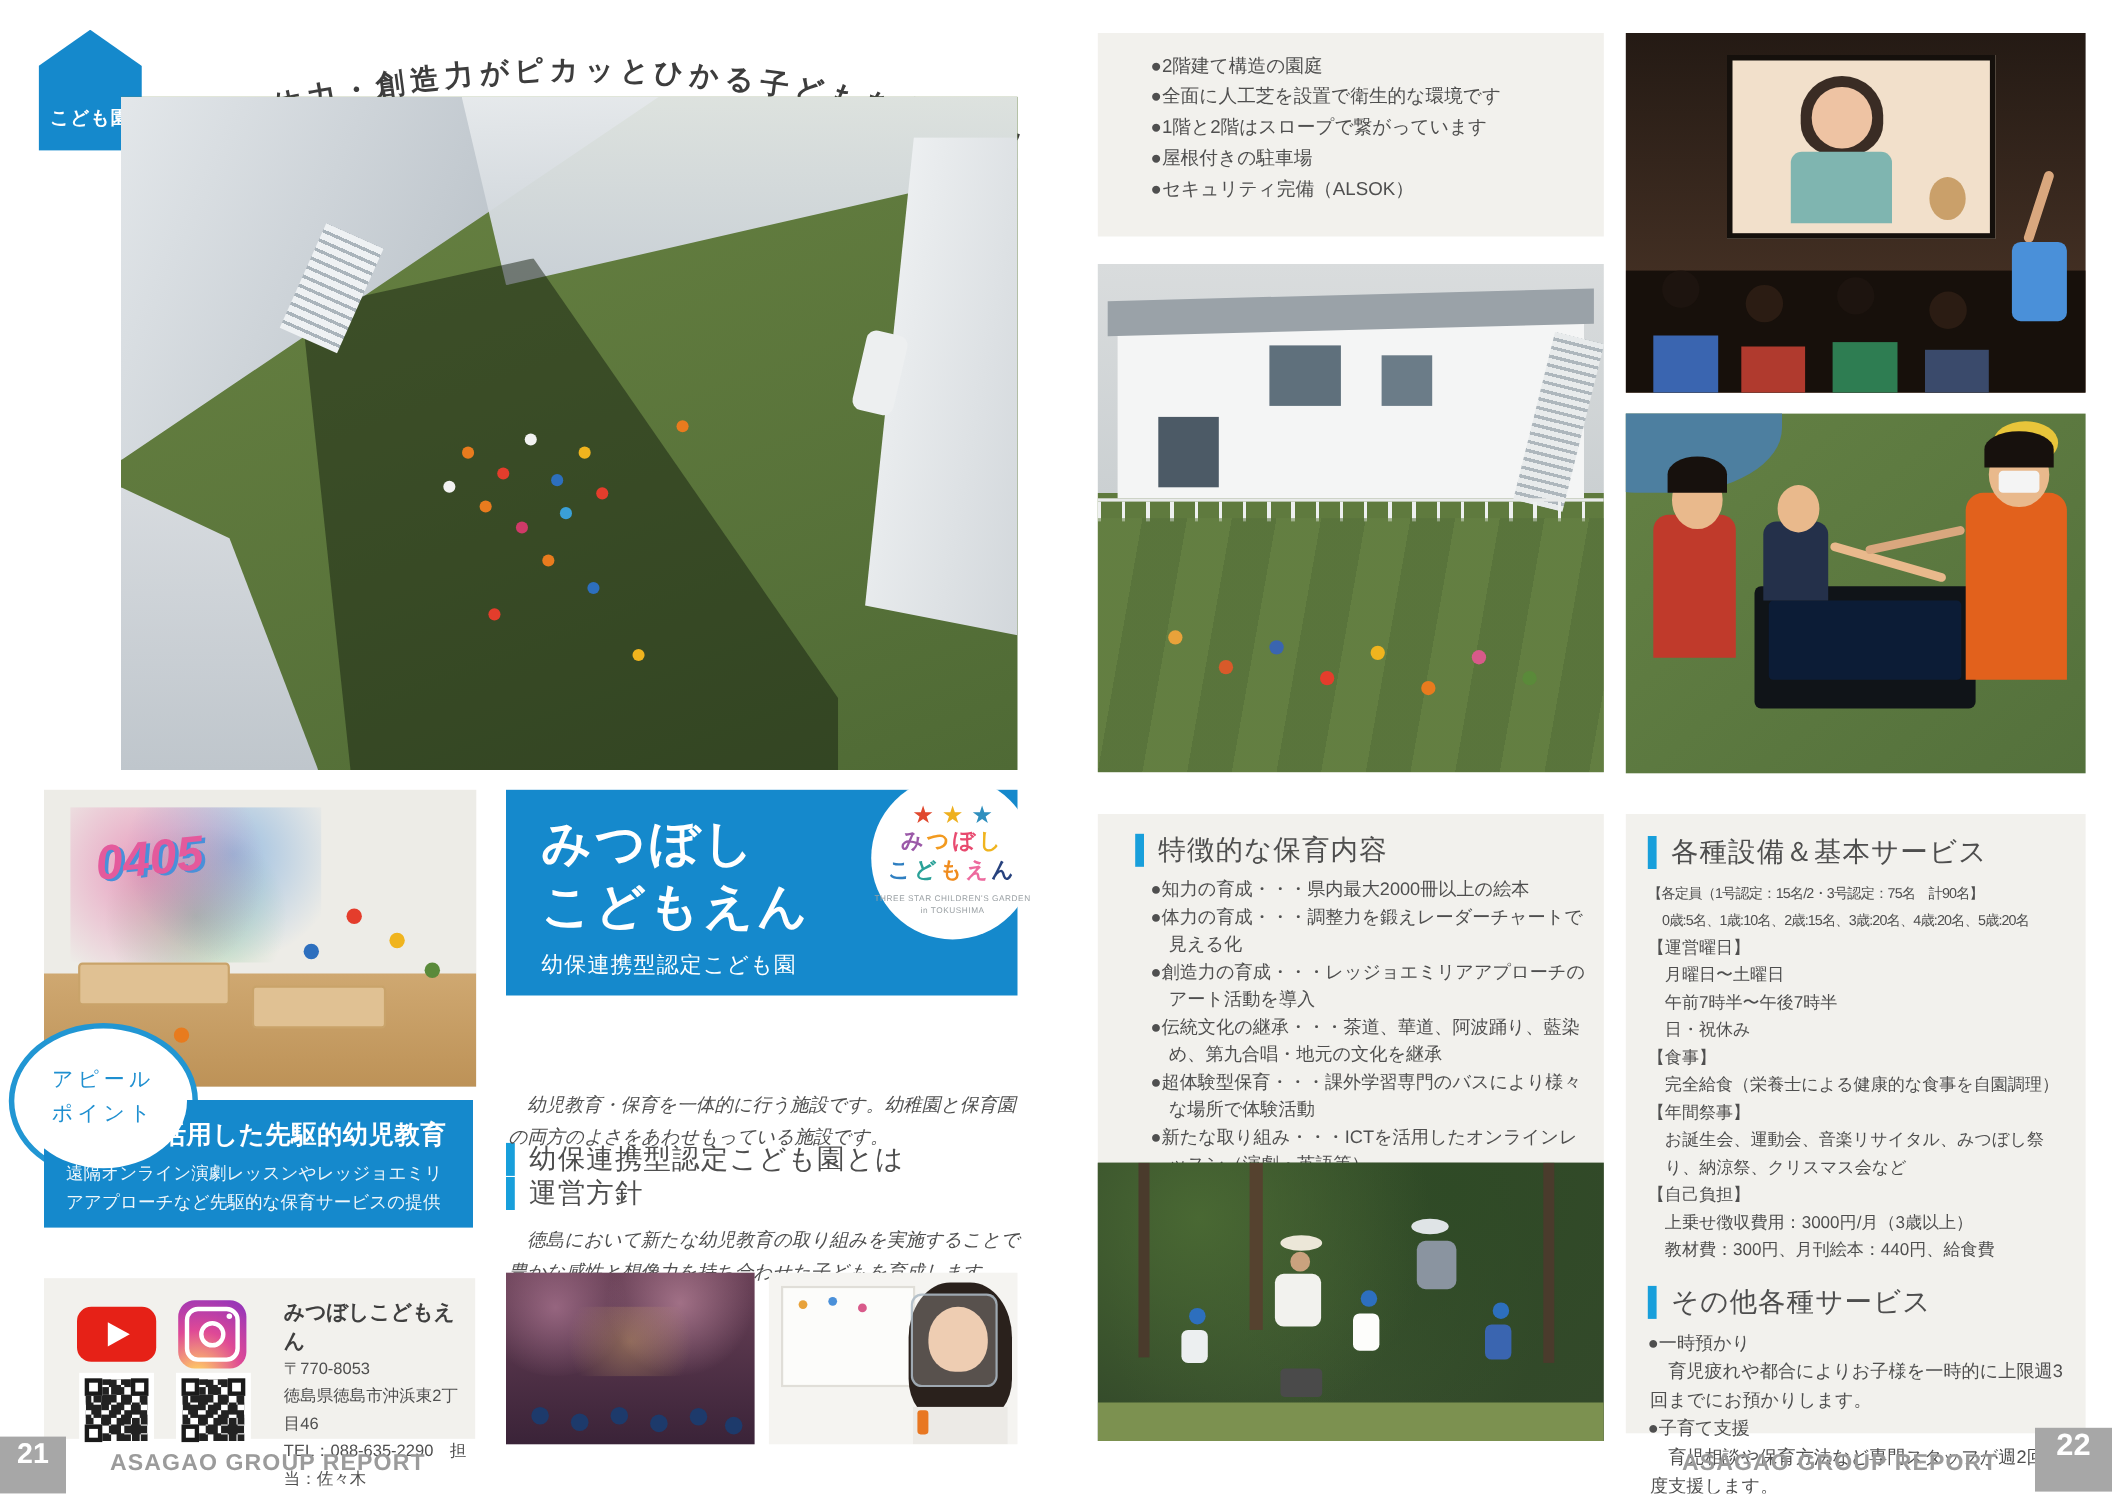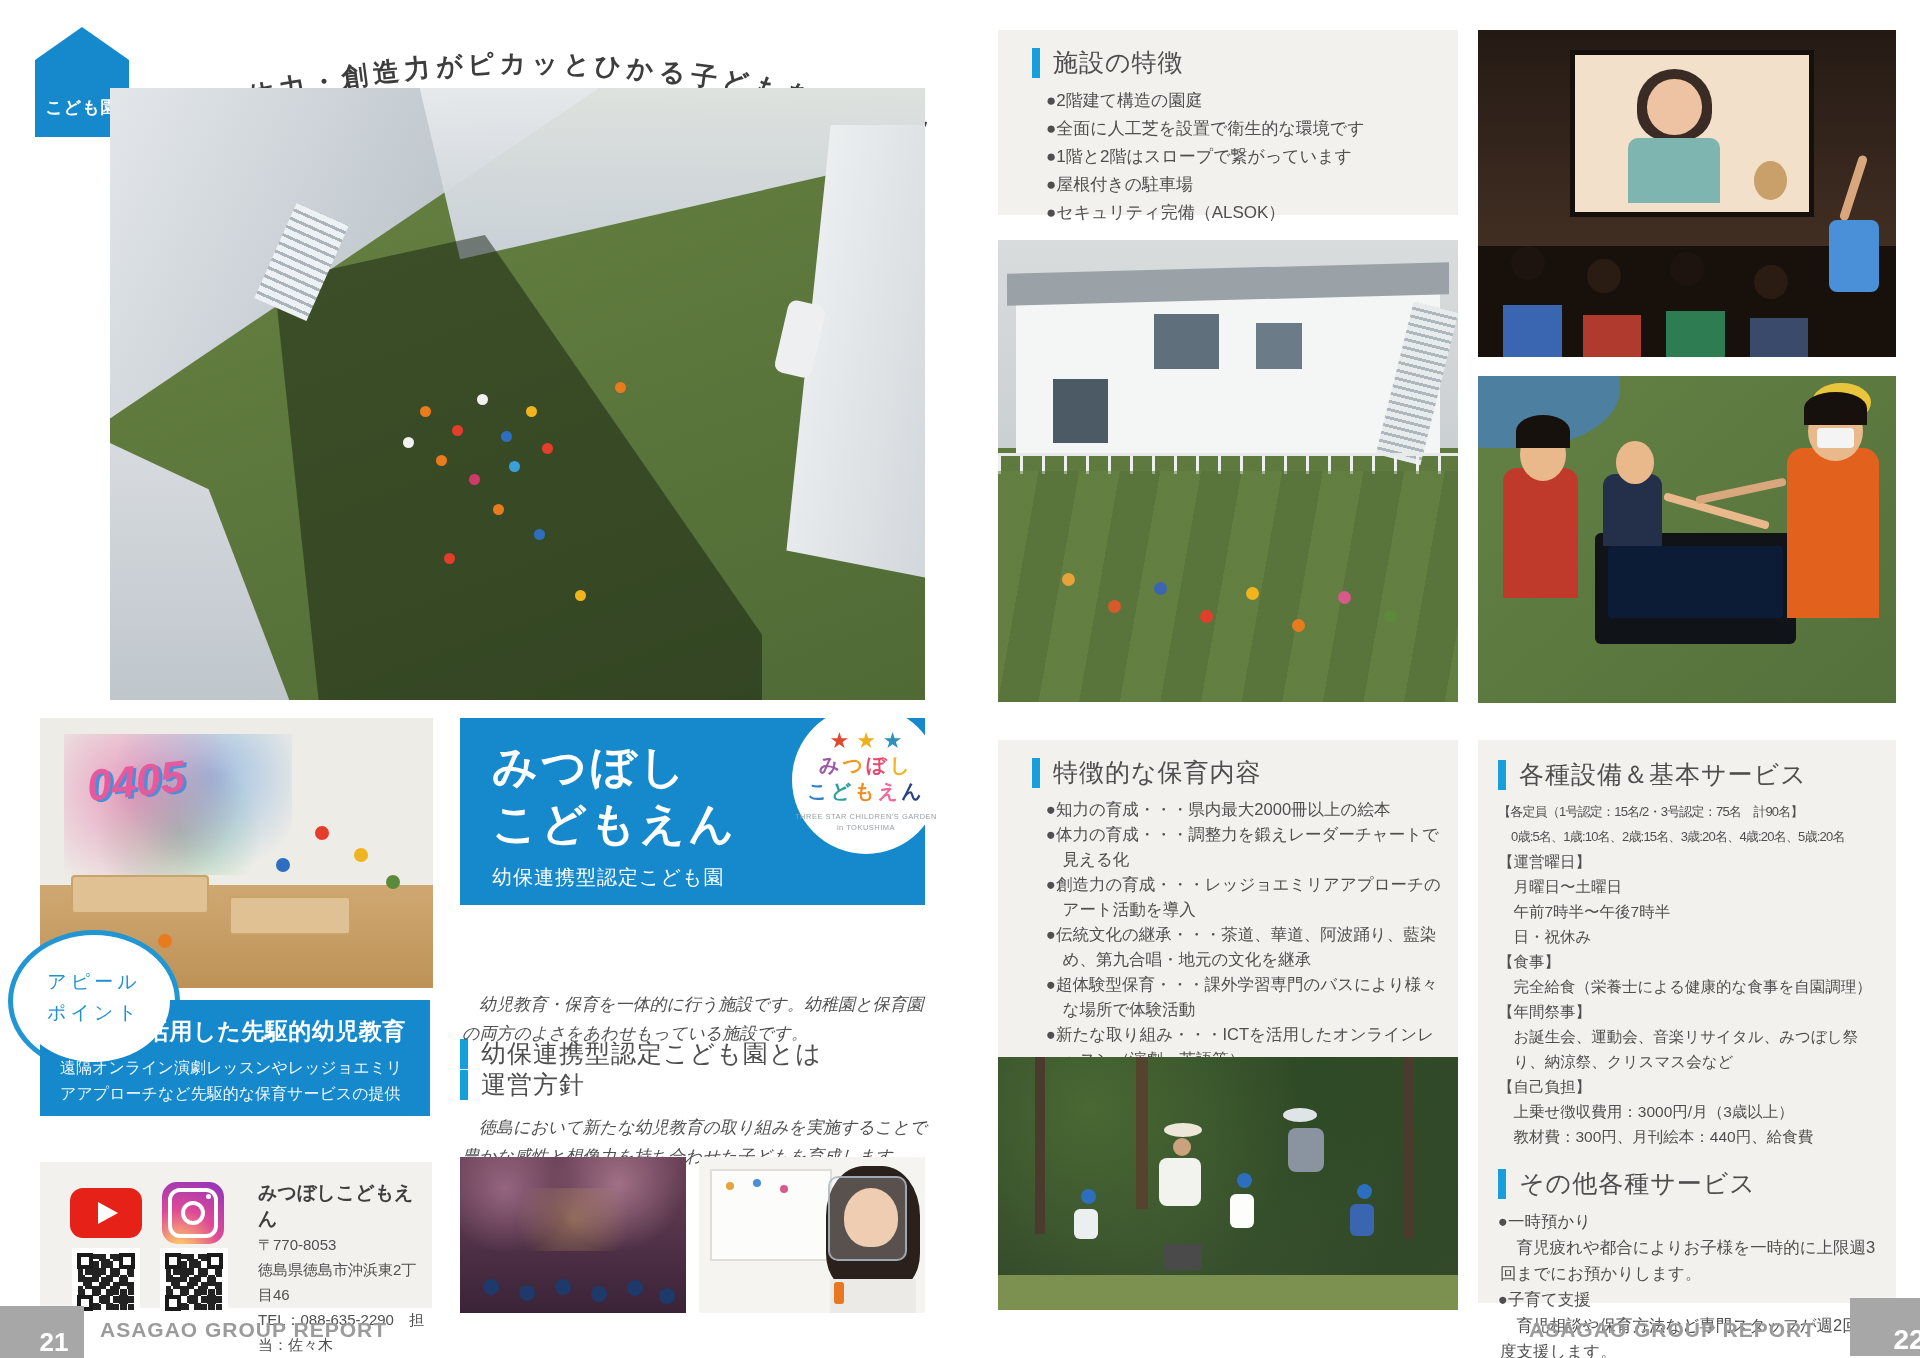--- a/index.html
+++ b/index.html
@@ -84,21 +84,21 @@
   .qr .px{position:absolute;left:6px;top:6px;right:6px;bottom:6px;
       background:conic-gradient(#222 25%,transparent 0 50%,#222 0 75%,transparent 0) 0 0/14px 14px,
                  conic-gradient(transparent 25%,#222 0 50%,transparent 0 75%,#222 0) 5px 5px/18px 18px;}
   .qr .c{position:absolute;width:16px;height:16px;border:4px solid #1a1a1a;background:#fff;box-sizing:border-box;}
   .cinfo{position:absolute;left:218px;top:18px;width:168px;}
   .cname{font-size:19px;font-weight:700;color:#3f3f3f;}
   .cline{font-size:15px;line-height:25px;color:#4f4f4f;}
 
   
   .pgnum{position:absolute;background:#a7a7a7;color:#fff;font-weight:700;font-size:26px;
-         display:flex;align-items:flex-end;justify-content:center;padding-left:24px;}
+         display:flex;align-items:flex-start;justify-content:center;}
   .rpt{position:absolute;top:1318px;font-size:21px;font-weight:700;color:#9b9b9b;letter-spacing:1px;}
 </style>
 </head>
 <body>
 
 <div class="sheet">
 
   <div class="abs tag">
     <span>こども園</span>
   </div>
@@ -274,24 +274,20 @@
     <span class="k" style="left:24%;top:14%;background:#4a90d9;width:8px;height:8px;"></span>
     <span class="k" style="left:36%;top:18%;background:#d85a8a;width:8px;height:8px;"></span>
     <div class="abs" style="right:2%;top:6%;width:42%;height:80%;background:#2a211c;border-radius:40% 40% 30% 30%;"></div>
     <div class="abs" style="right:12%;top:20%;width:24%;height:38%;background:#eabf9d;border-radius:50% 50% 45% 45%;"></div>
     <div class="abs" style="right:8%;top:12%;width:33%;height:52%;border:2px solid rgba(170,185,195,.85);background:rgba(255,255,255,.22);border-radius:10px;"></div>
     <div class="abs" style="right:4%;bottom:0;width:38%;height:22%;background:#eceae6;"></div>
     <div class="abs" style="right:36%;bottom:6%;width:10px;height:22px;background:#e87722;border-radius:3px;"></div>
   </div>
 
   <div class="graybox" style="left:998px;top:30px;width:460px;height:185px;padding:16px 20px 0 34px;">
-    <div class="sec-head">
-      <span class="bar"></span>
-      <span class="t jp">施設の特徴</span>
-    </div>
     <ul class="blist jp">
       <li>●2階建て構造の園庭</li>
       <li>●全面に人工芝を設置で衛生的な環境です</li>
       <li>●1階と2階はスロープで繋がっています</li>
       <li>●屋根付きの駐車場</li>
       <li>●セキュリティ完備（ALSOK）</li>
     </ul>
   </div>
 
   <div class="photo" style="left:998px;top:240px;width:460px;height:462px;background:linear-gradient(#d9dcdd,#cbd0d2 45%,#5f7a3e 45%);">

